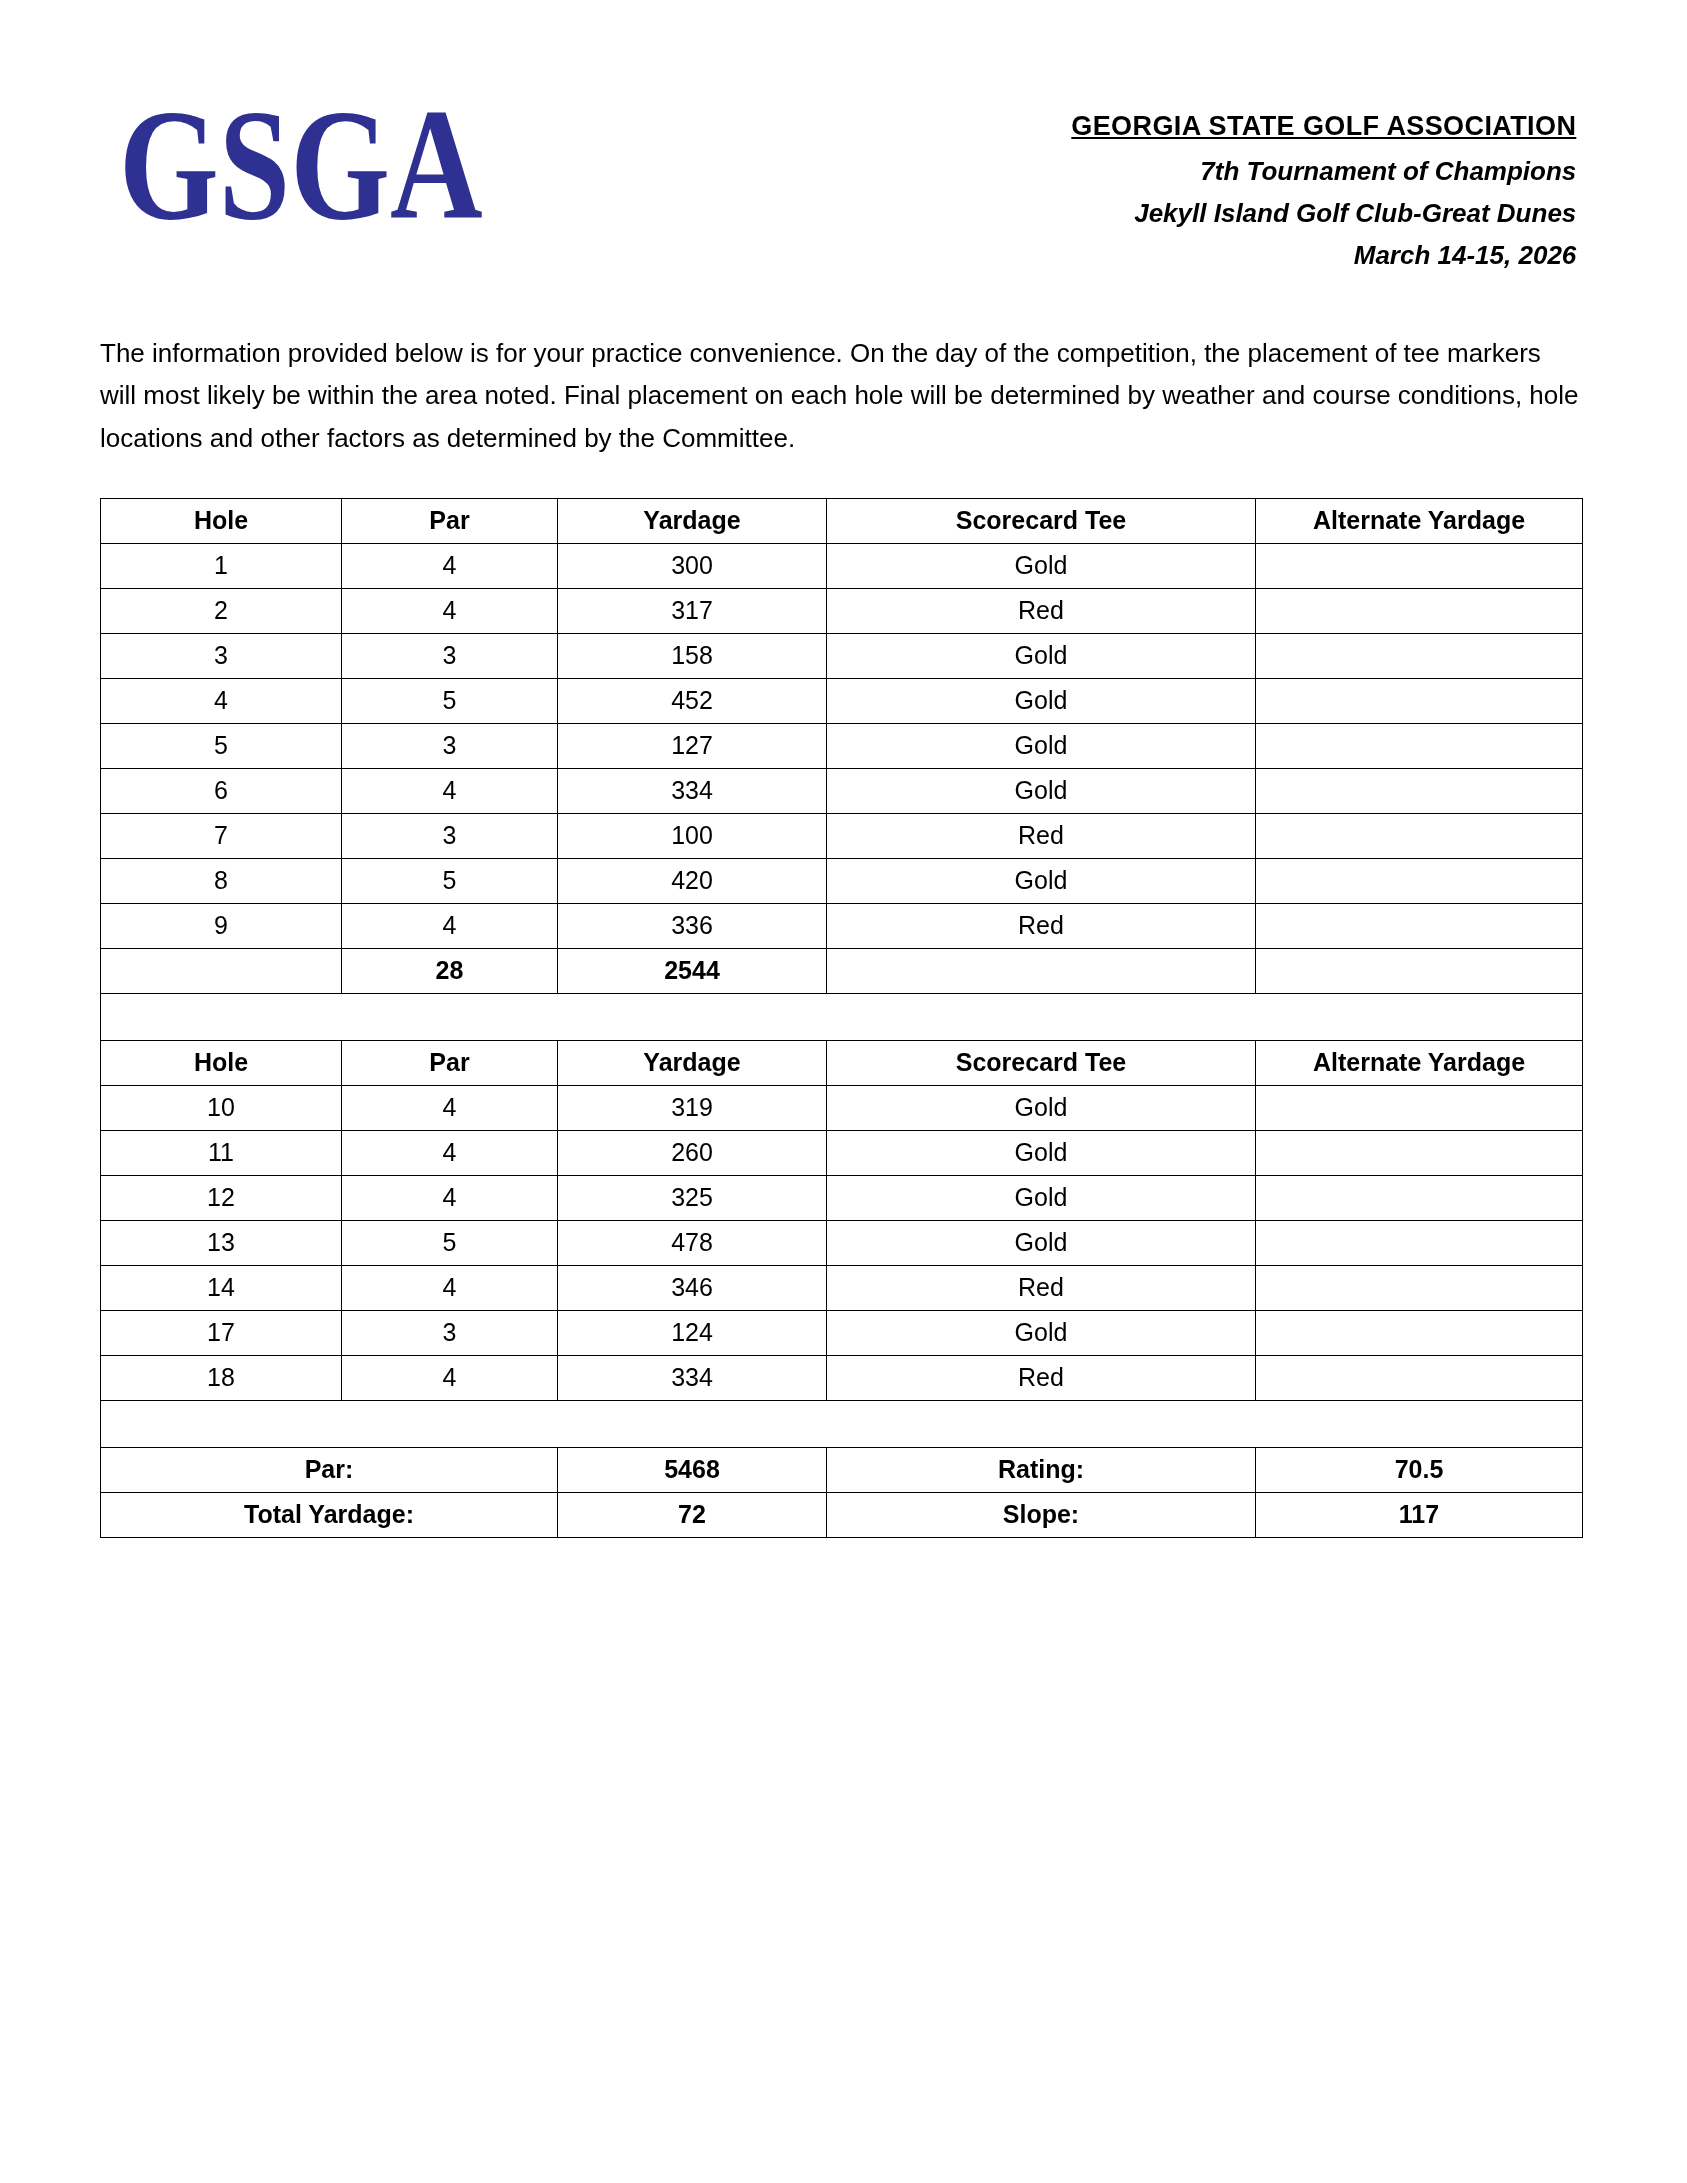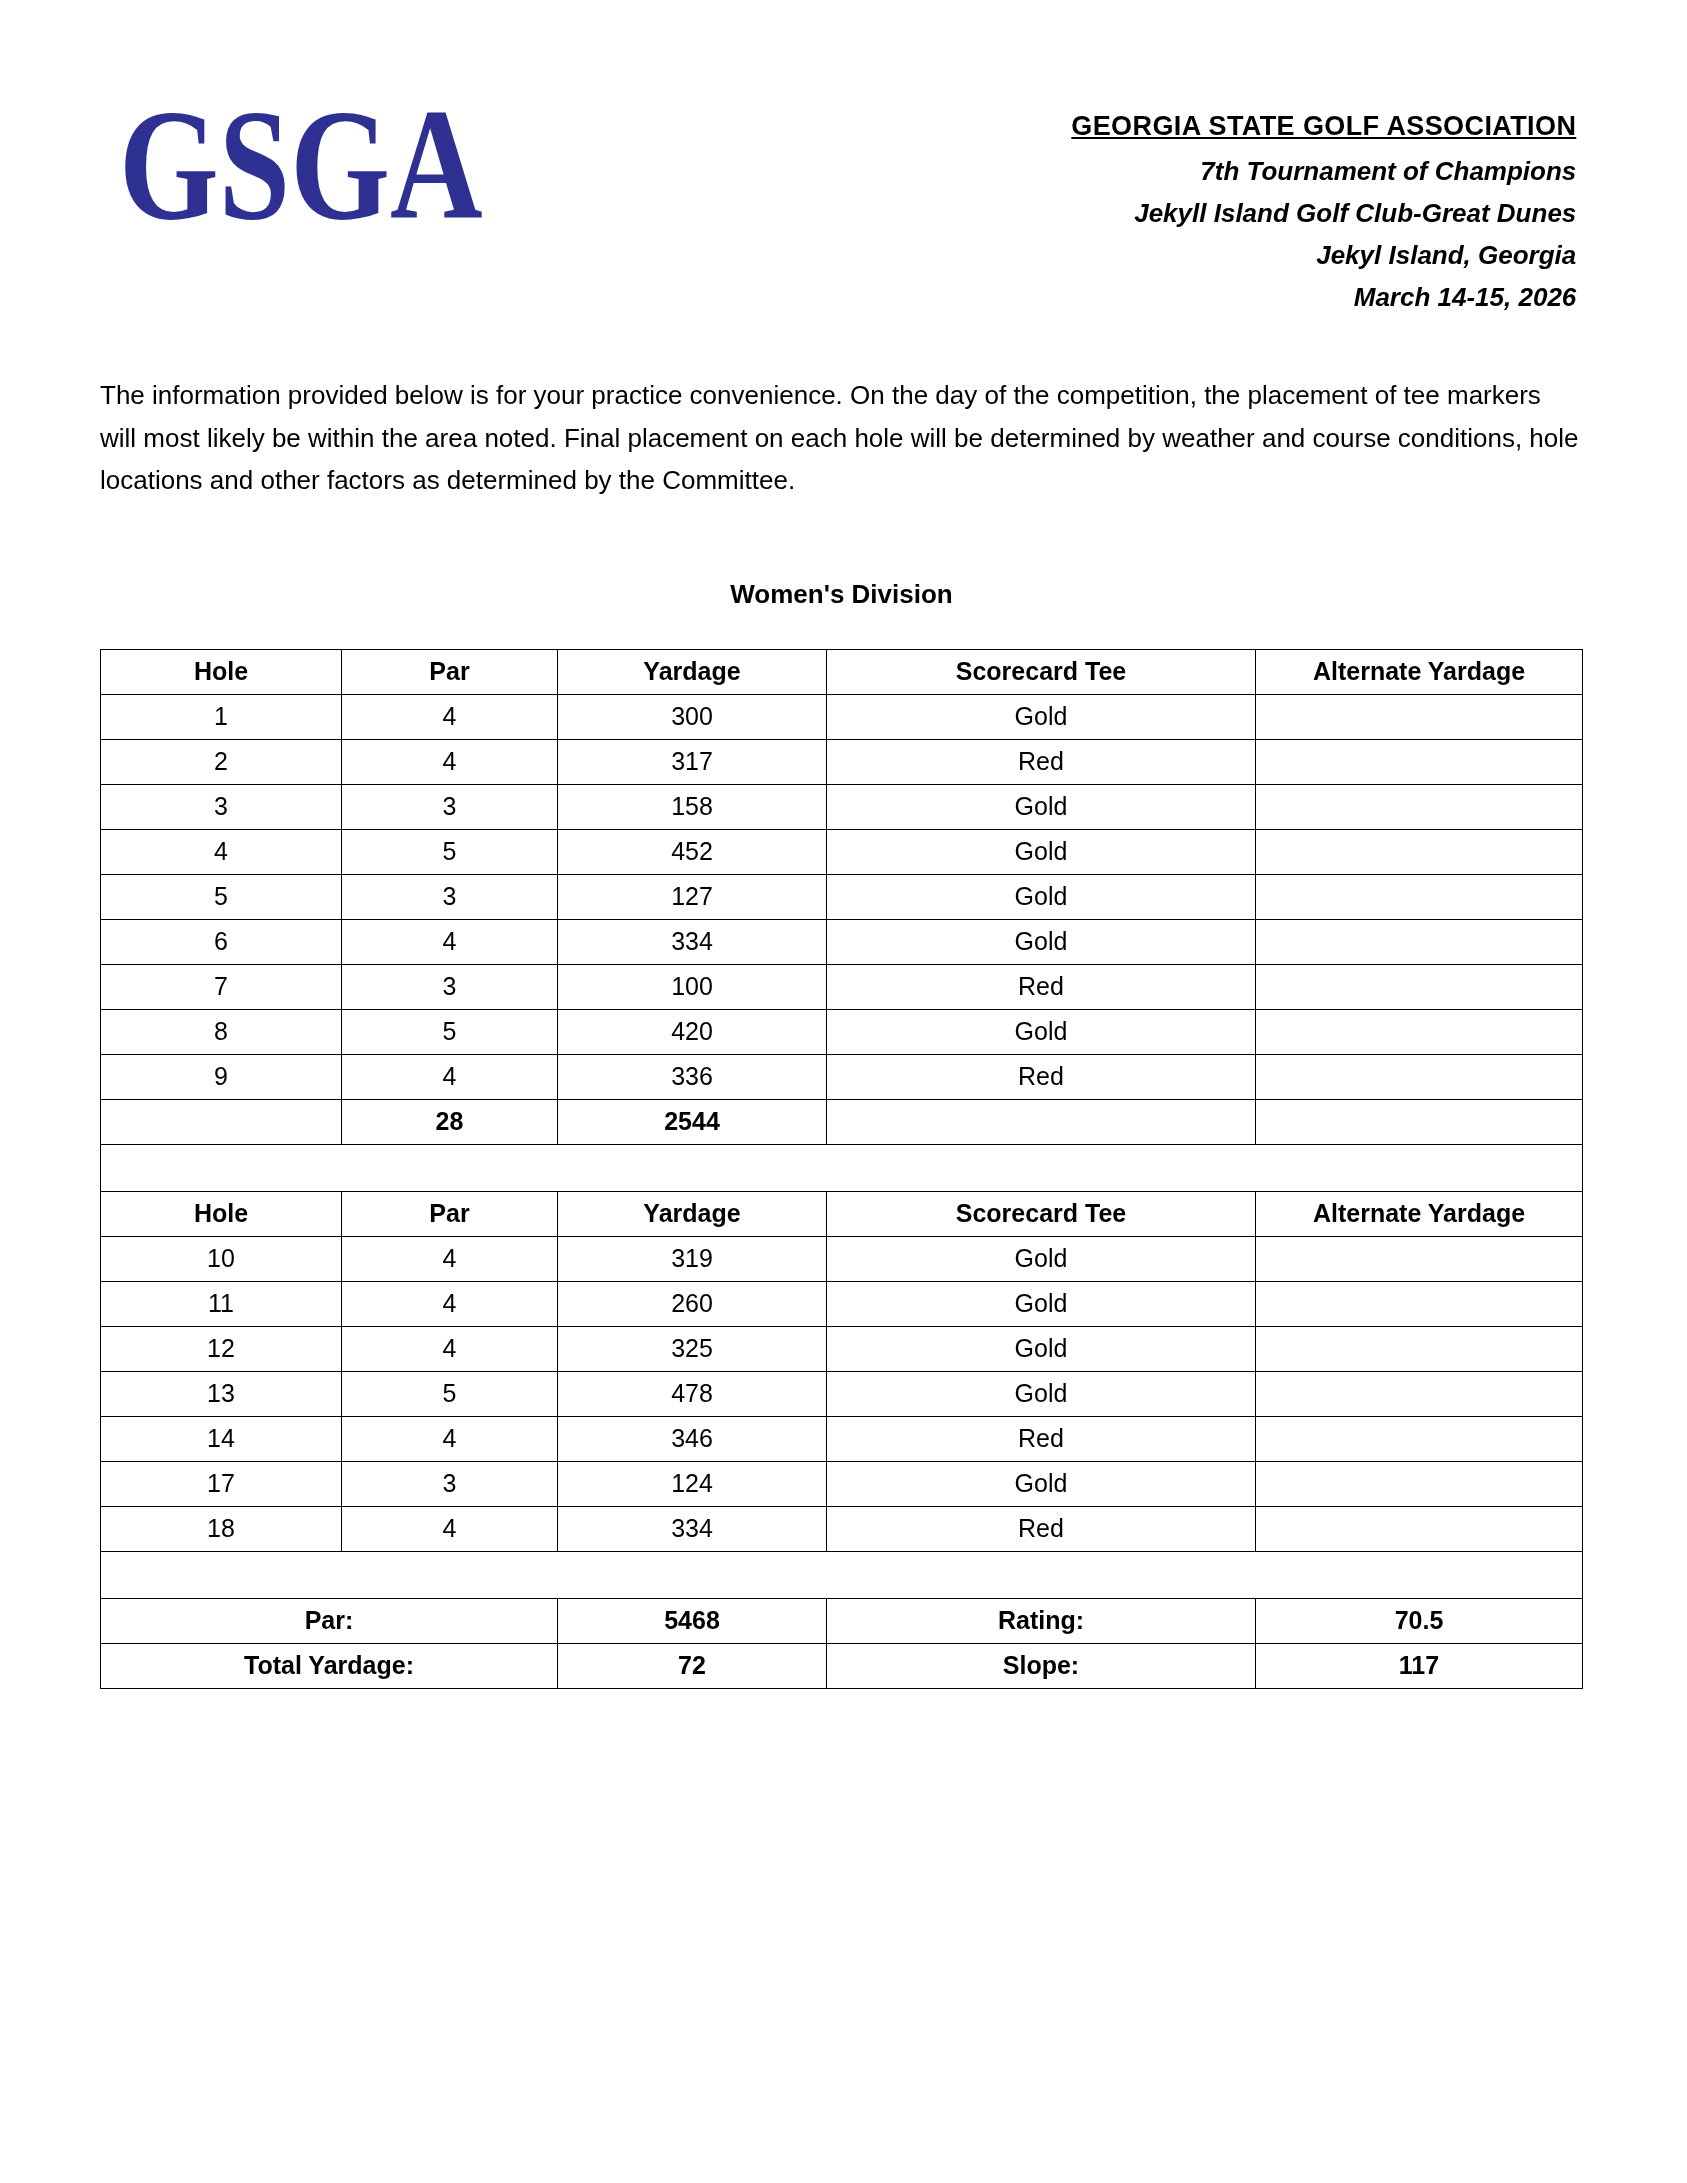--- a/index.html
+++ b/index.html
@@ -63,28 +63,26 @@
   <div class="top-band">
     <div class="logo-wrap">
       <svg width="371" height="143" viewBox="0 0 440 170">
         <text x="2" y="150" font-family="'Liberation Serif', serif" font-weight="bold" font-size="190" textLength="432" lengthAdjust="spacingAndGlyphs" fill="#2e3192">GSGA</text>
       </svg>
     </div>
     <div class="hdr-block">
       <div class="hdr-org">GEORGIA STATE GOLF ASSOCIATION</div>
       <div class="hdr-line">7th Tournament of Champions</div>
       <div class="hdr-line">Jekyll Island Golf Club-Great Dunes</div>
-      <div class="hdr-line">Jekyl Island, Georgia</div>
       <div class="hdr-line">March 14-15, 2026</div>
     </div>
   </div>
 
   <p class="intro">The information provided below is for your practice convenience. On the day of the competition, the placement of tee markers will most likely be within the area noted. Final placement on each hole will be determined by weather and course conditions, hole locations and other factors as determined by the Committee.</p>
 
-  <div class="division">Women's Division</div>
 
   <table class="tee">
     <colgroup>
       <col style="width:241px">
         <col style="width:216px">
         <col style="width:269px">
       <col style="width:429px">
         <col style="width:327px">
     </colgroup>
 

